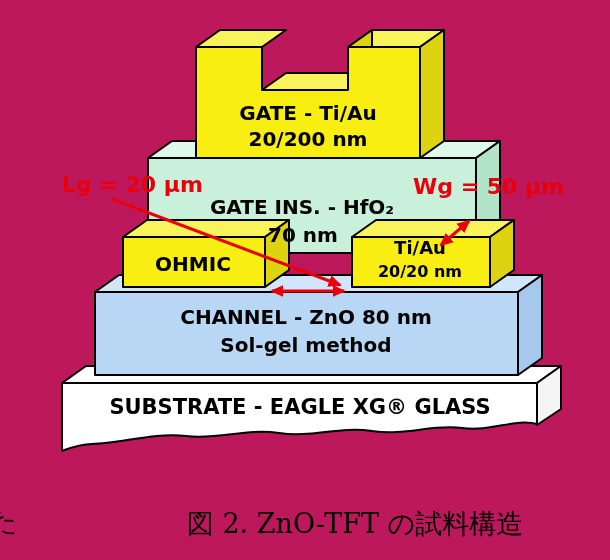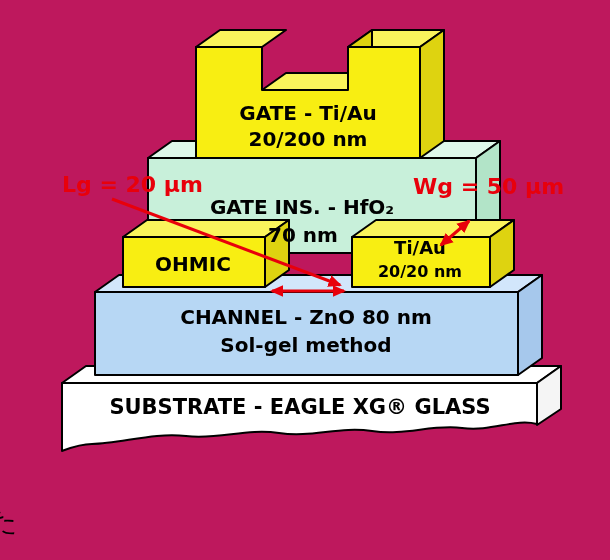--- a/index.html
+++ b/index.html
@@ -124,16 +124,17 @@
     <g>
       <text class="red-lbl" font-size="22" x="62" y="192" fill="#e8000b">Lg = 20 μm</text>
       <text class="red-lbl" font-size="22" x="413" y="194" fill="#e8000b">Wg = 50 μm</text>
 
       <line class="redline" x1="112" y1="199" x2="340" y2="285" marker-end="url(#arr)" stroke="#e8000b"></line>
       <line class="redline" x1="272" y1="291" x2="344" y2="291" marker-start="url(#arr)" marker-end="url(#arr)" stroke="#e8000b"></line>
       <line class="redline" x1="441" y1="245" x2="469" y2="221" marker-start="url(#arr)" marker-end="url(#arr)" stroke="#e8000b"></line>
     </g>
   </svg>
 
+  <div class="caption">図 2.  ZnO-TFT の試料構造</div>
 
   <div class="margin-char">た</div>
 
 </div>
 
 </body></html>

